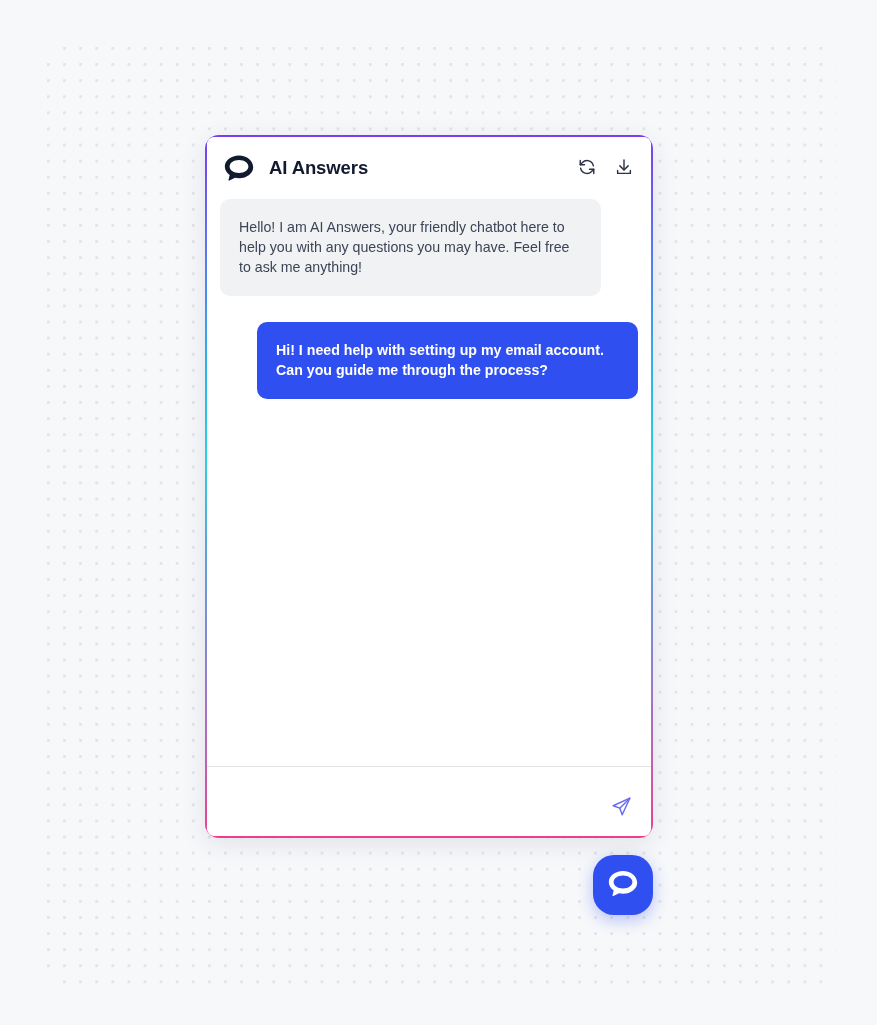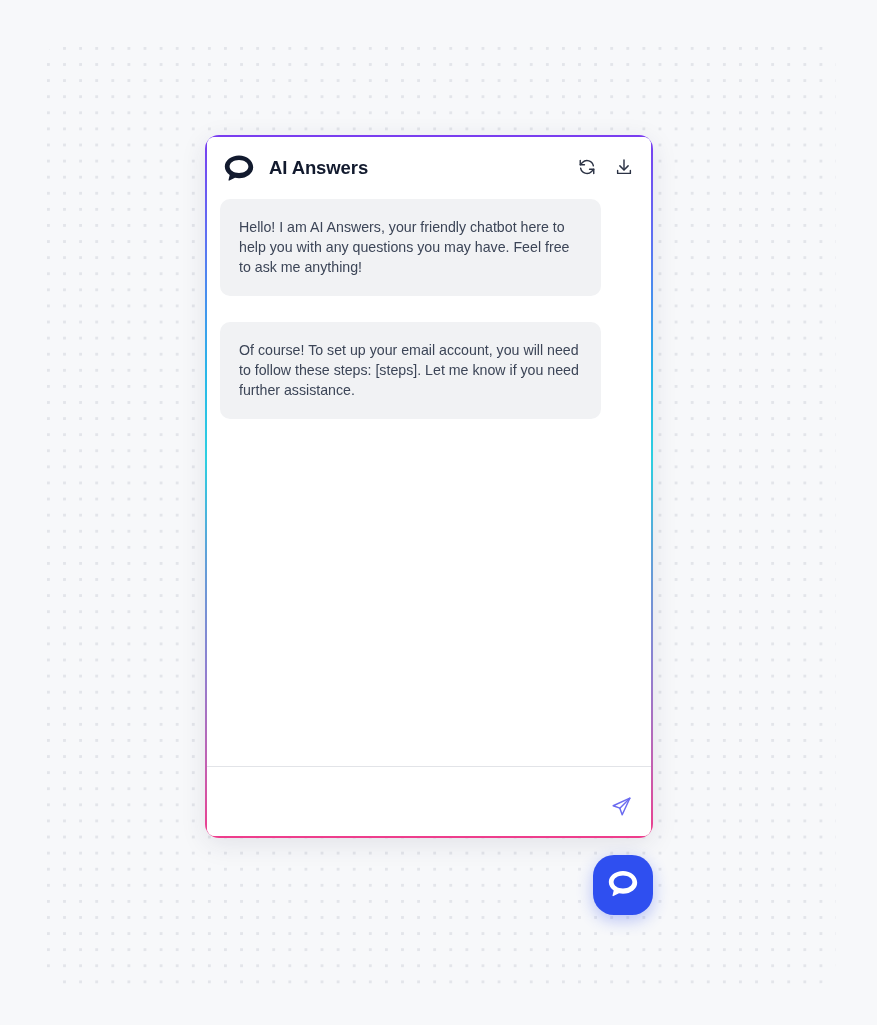--- a/index.html
+++ b/index.html
@@ -234,24 +234,24 @@
         </button>
       </div>
     </div>
 
     <div id="message-list">
 
       <div class="msg-row from-bot">
         <div class="bubble bot">Hello! I am AI Answers, your friendly chatbot here to help you with any questions you may have. Feel free to ask me anything!</div>
       </div>
 
-
-      <div class="msg-row from-bot">
-        <div class="bubble bot">Of course! To set up your email account, you will need to follow these steps: [steps]. Let me know if you need further assistance.</div>
+      <div class="msg-row from-user">
+        <div class="bubble user">Hi! I need help with setting up my email account. Can you guide me through the process?</div>
       </div>
+
 
 
 
     </div>
 
     <div id="composer">
       <input id="composer-input" type="text" placeholder="" style="">
       <button id="send-button">
         <span>
           <svg width="21" height="21" viewBox="0 0 24 24" fill="none" stroke="#6b6bf0" stroke-width="1.7" stroke-linecap="round" stroke-linejoin="round">

